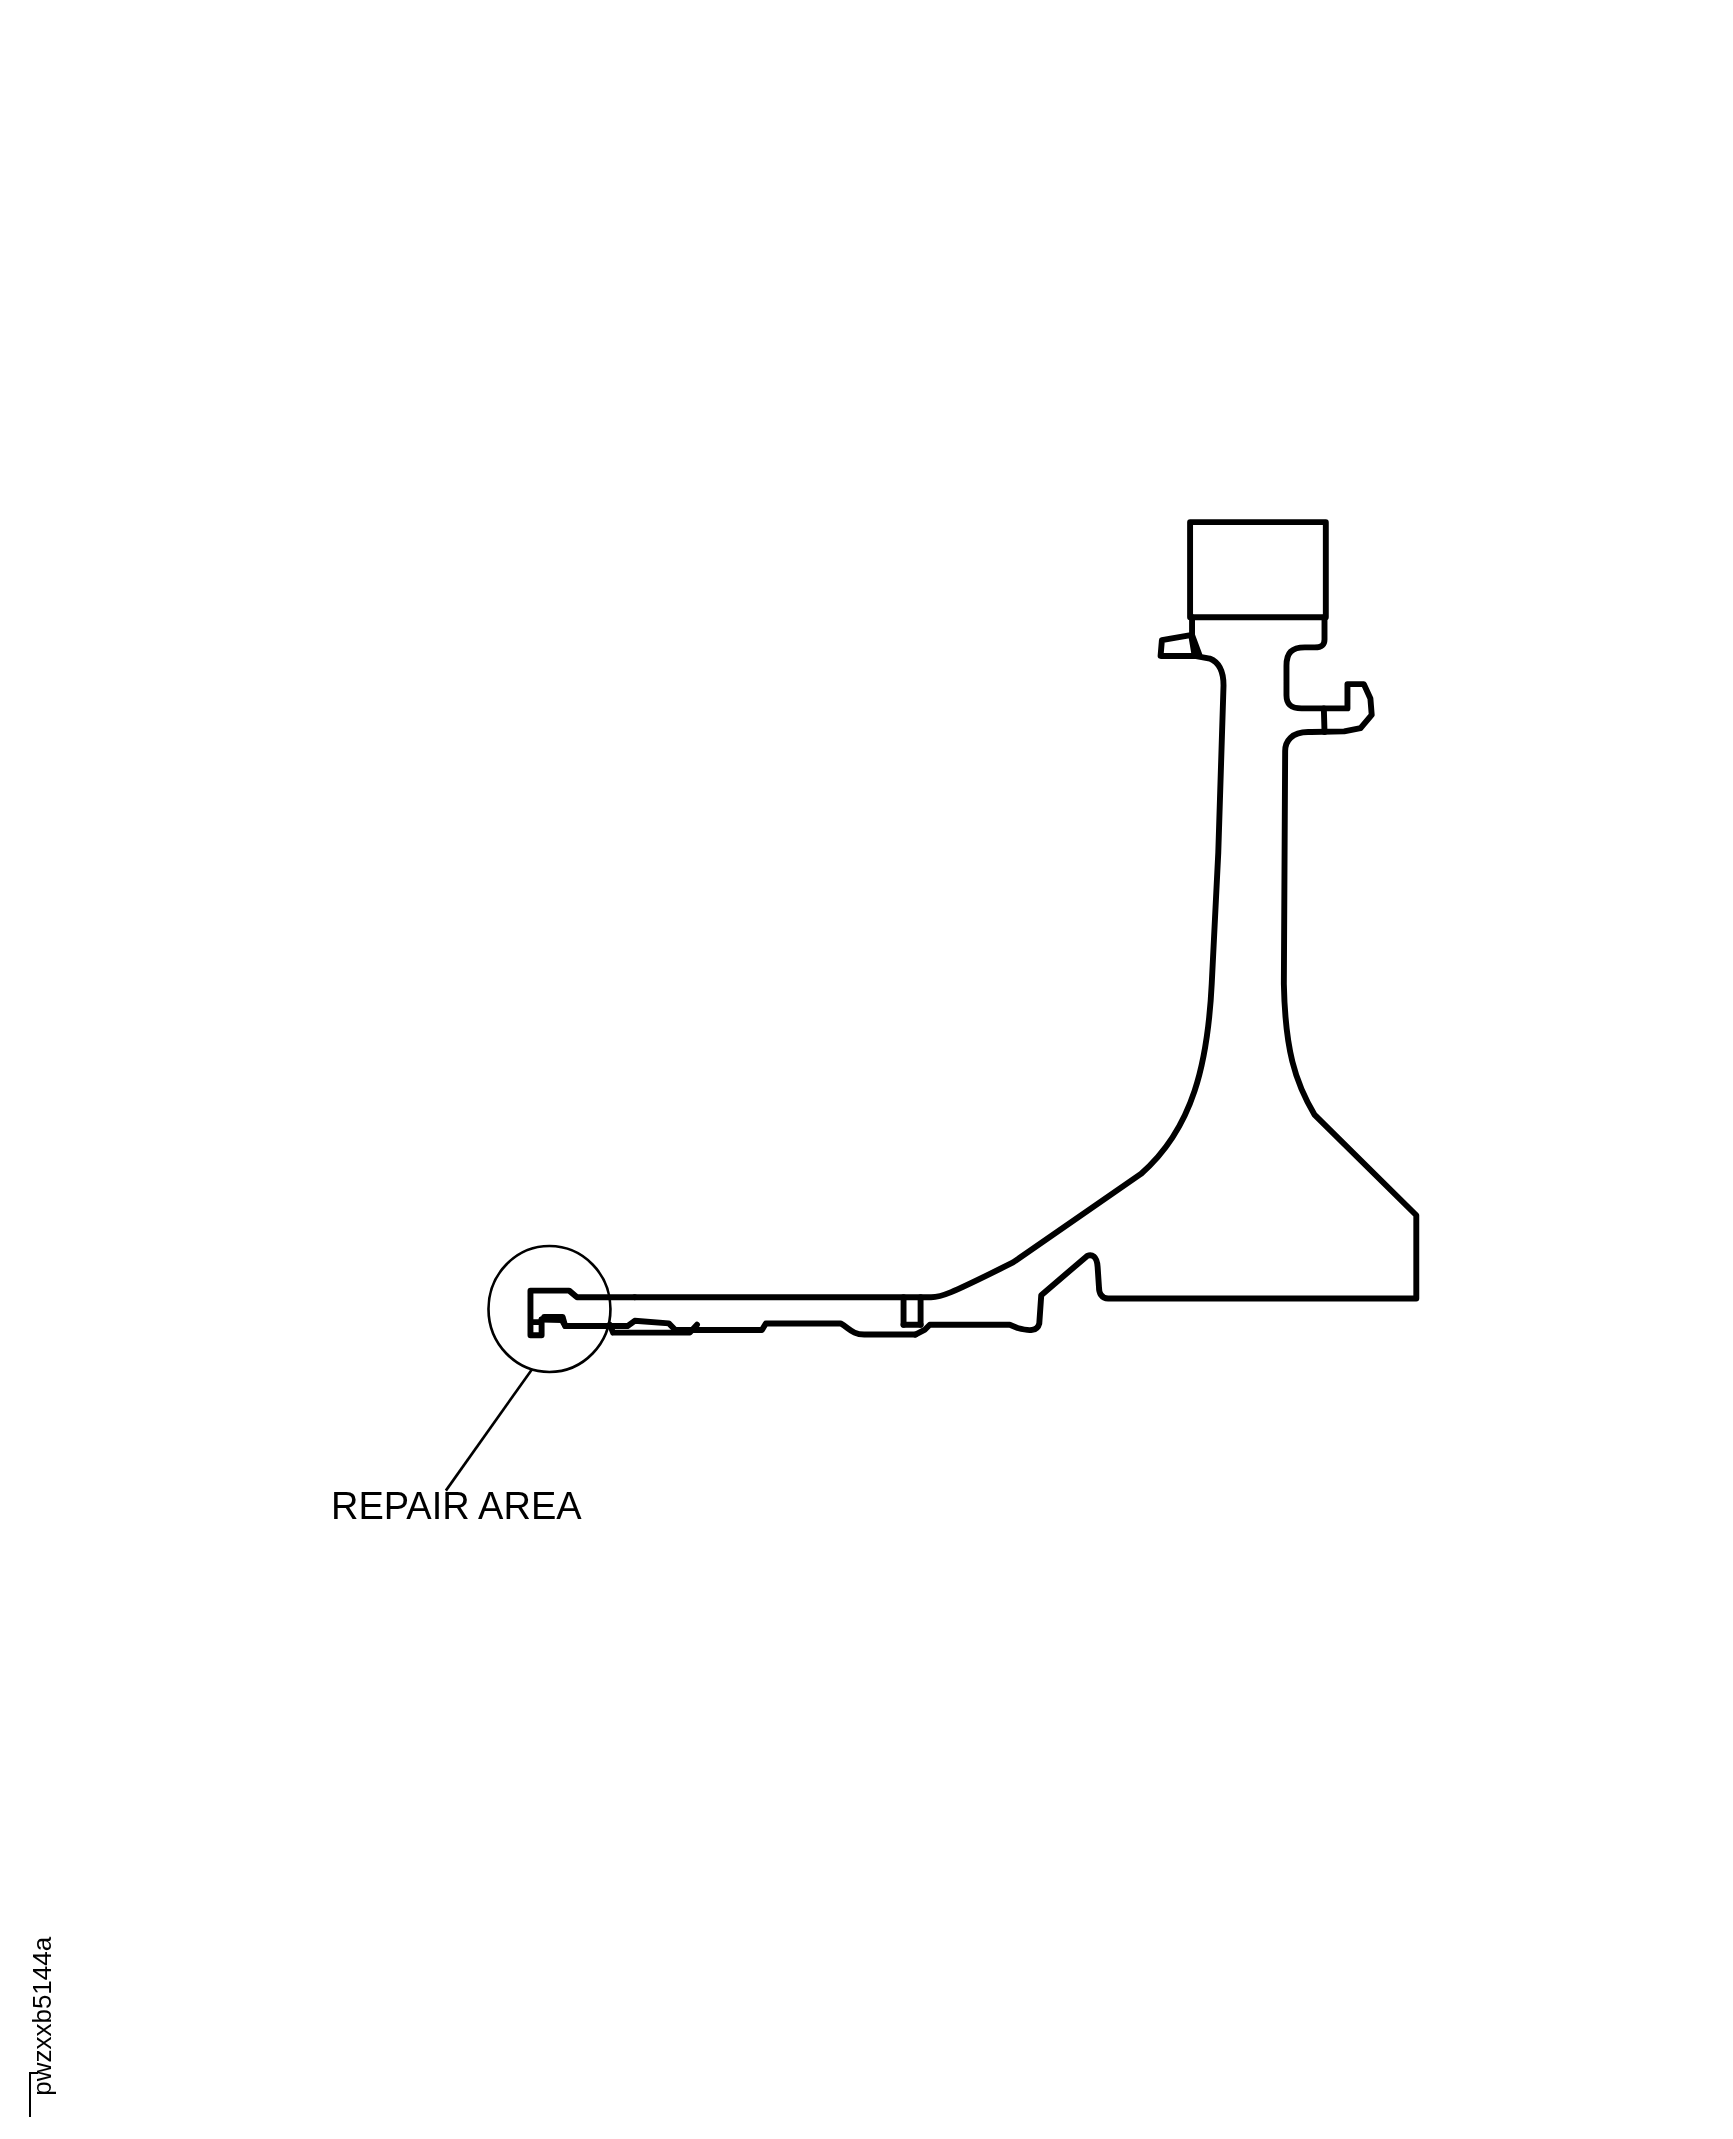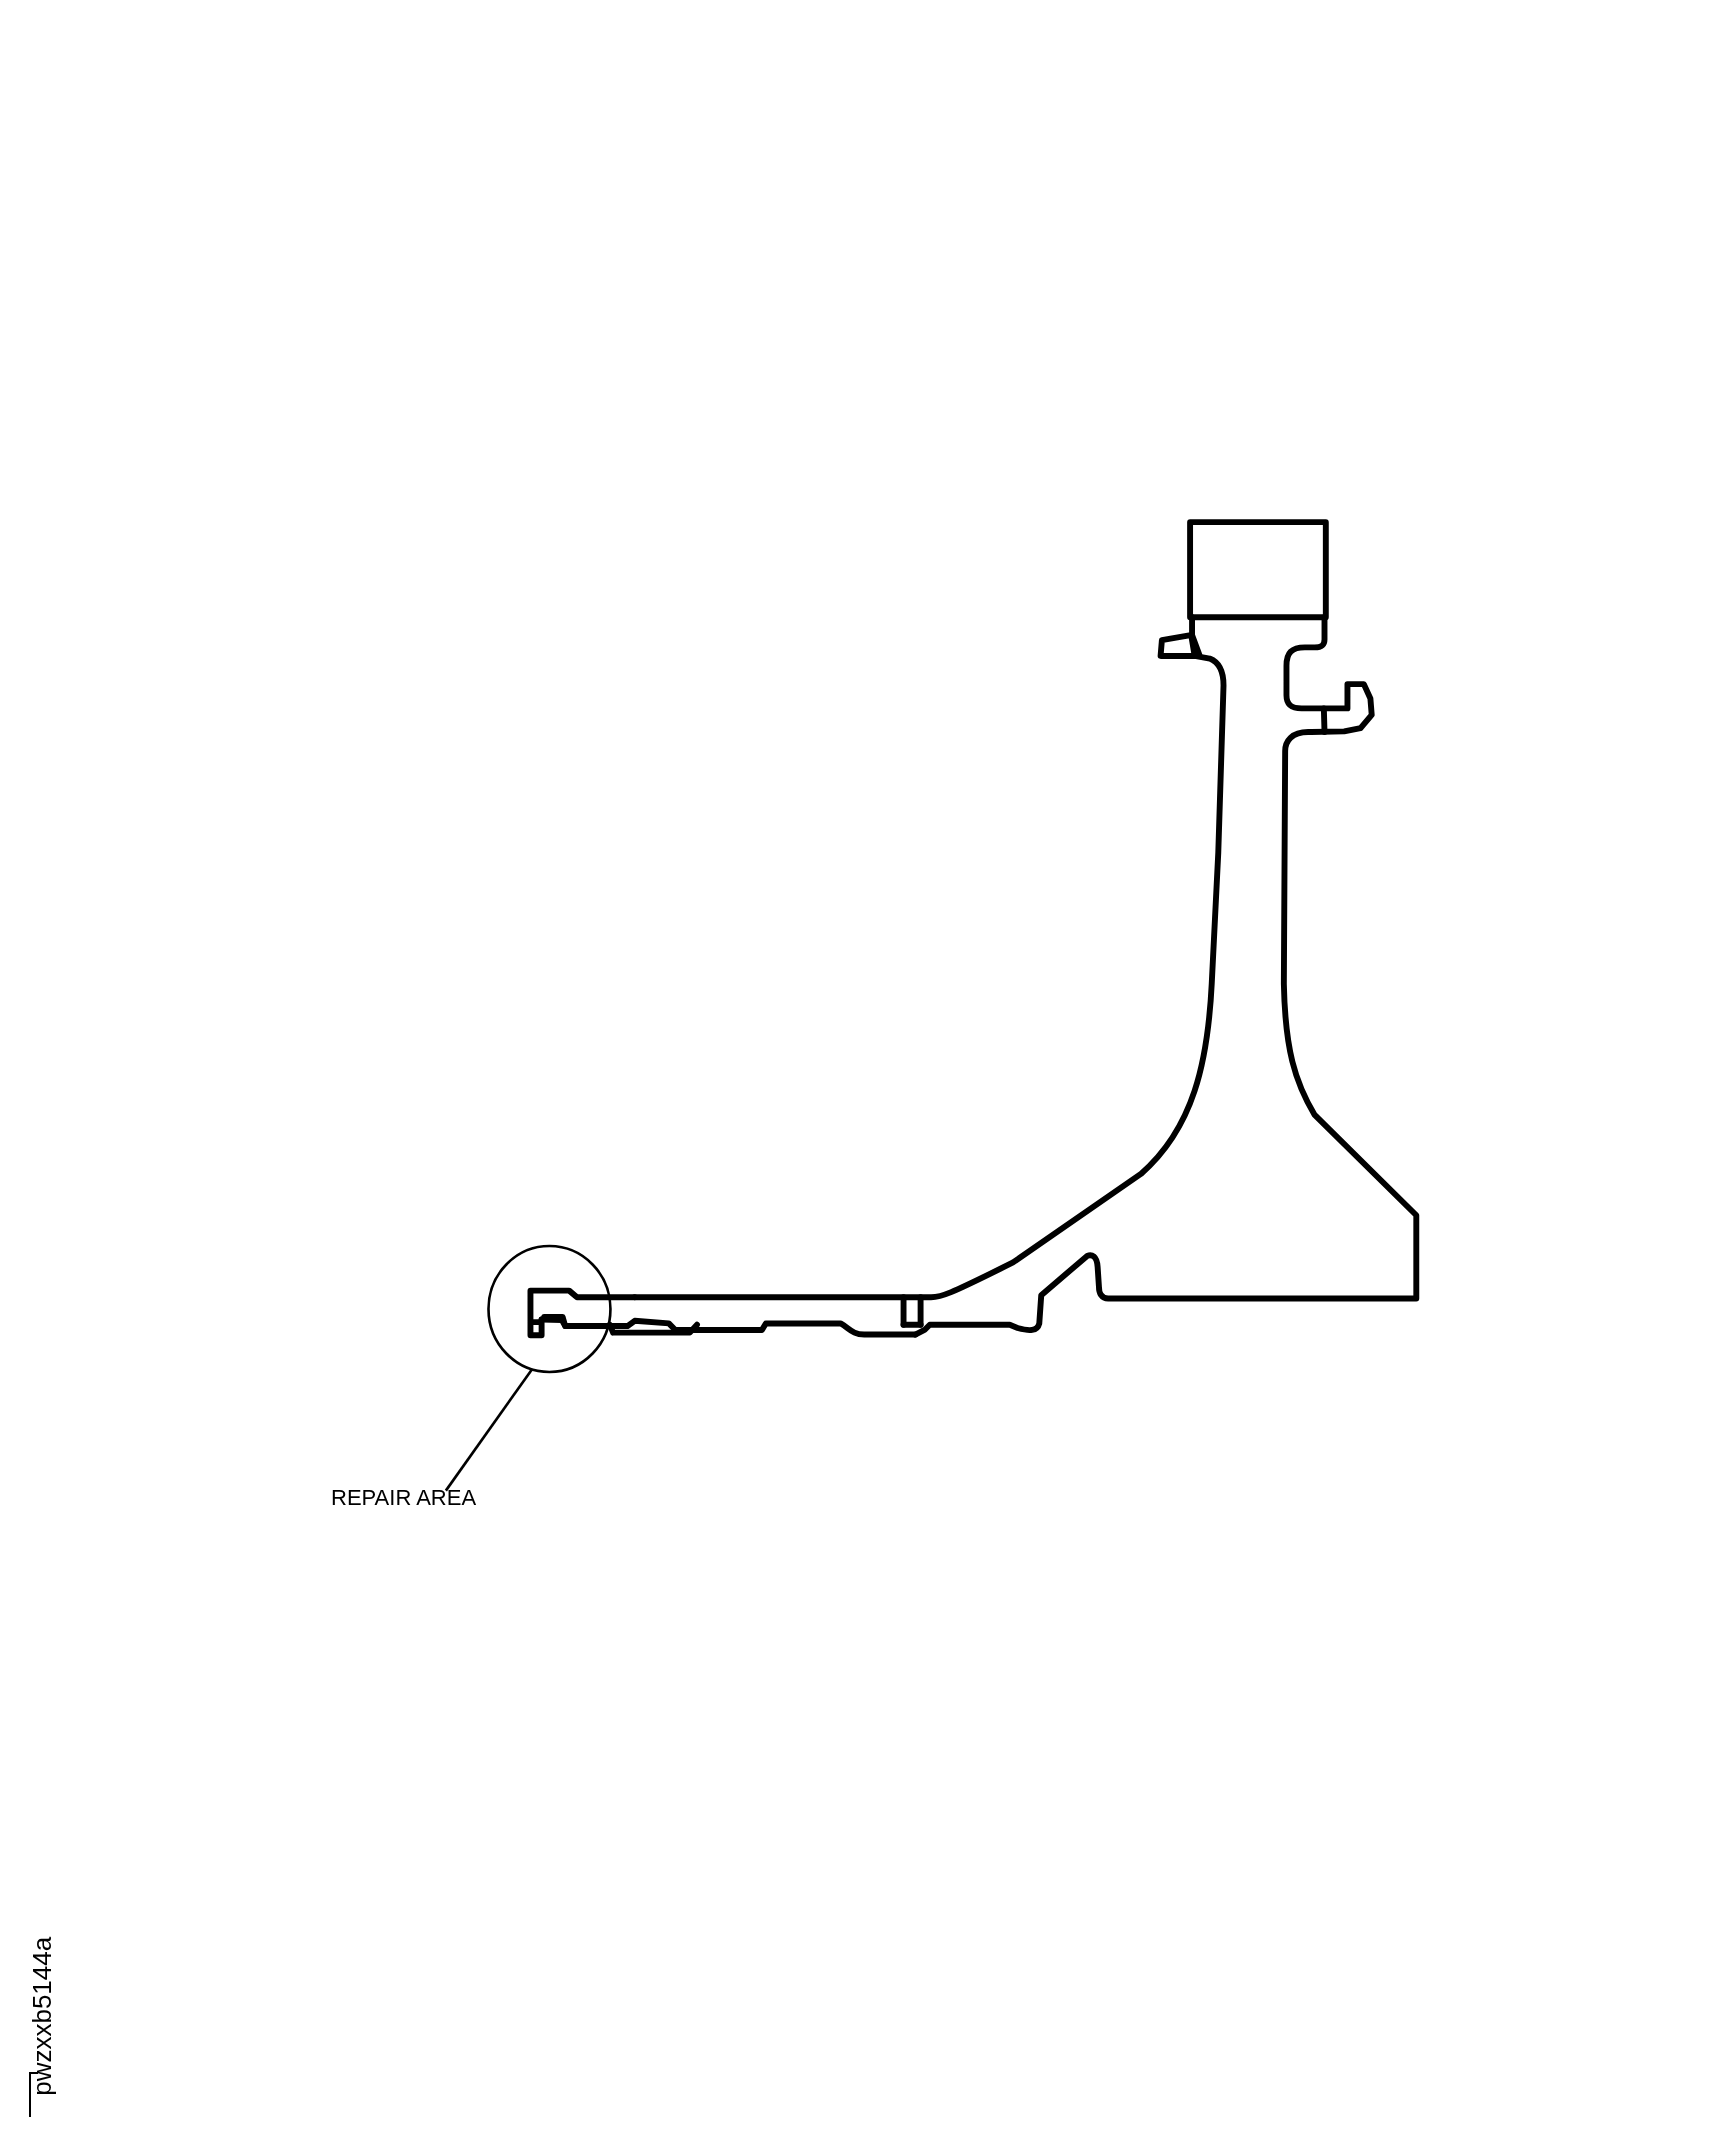--- a/index.html
+++ b/index.html
@@ -19,21 +19,21 @@
       left: 0;
       top: 0;
       width: 1733px;
       height: 2140px;
     }
     .callout-label {
       position: absolute;
       left: 331px;
       top: 1487px;
       font-family: "Liberation Sans", sans-serif;
-      font-size: 22px;
+      font-size: 38px;
       color: #000000;
       letter-spacing: 0px;
       white-space: nowrap;
       line-height: 1;
     }
     .figure-id {
       position: absolute;
       left: 29px;
       top: 2105px;
       transform-origin: 0 0;

